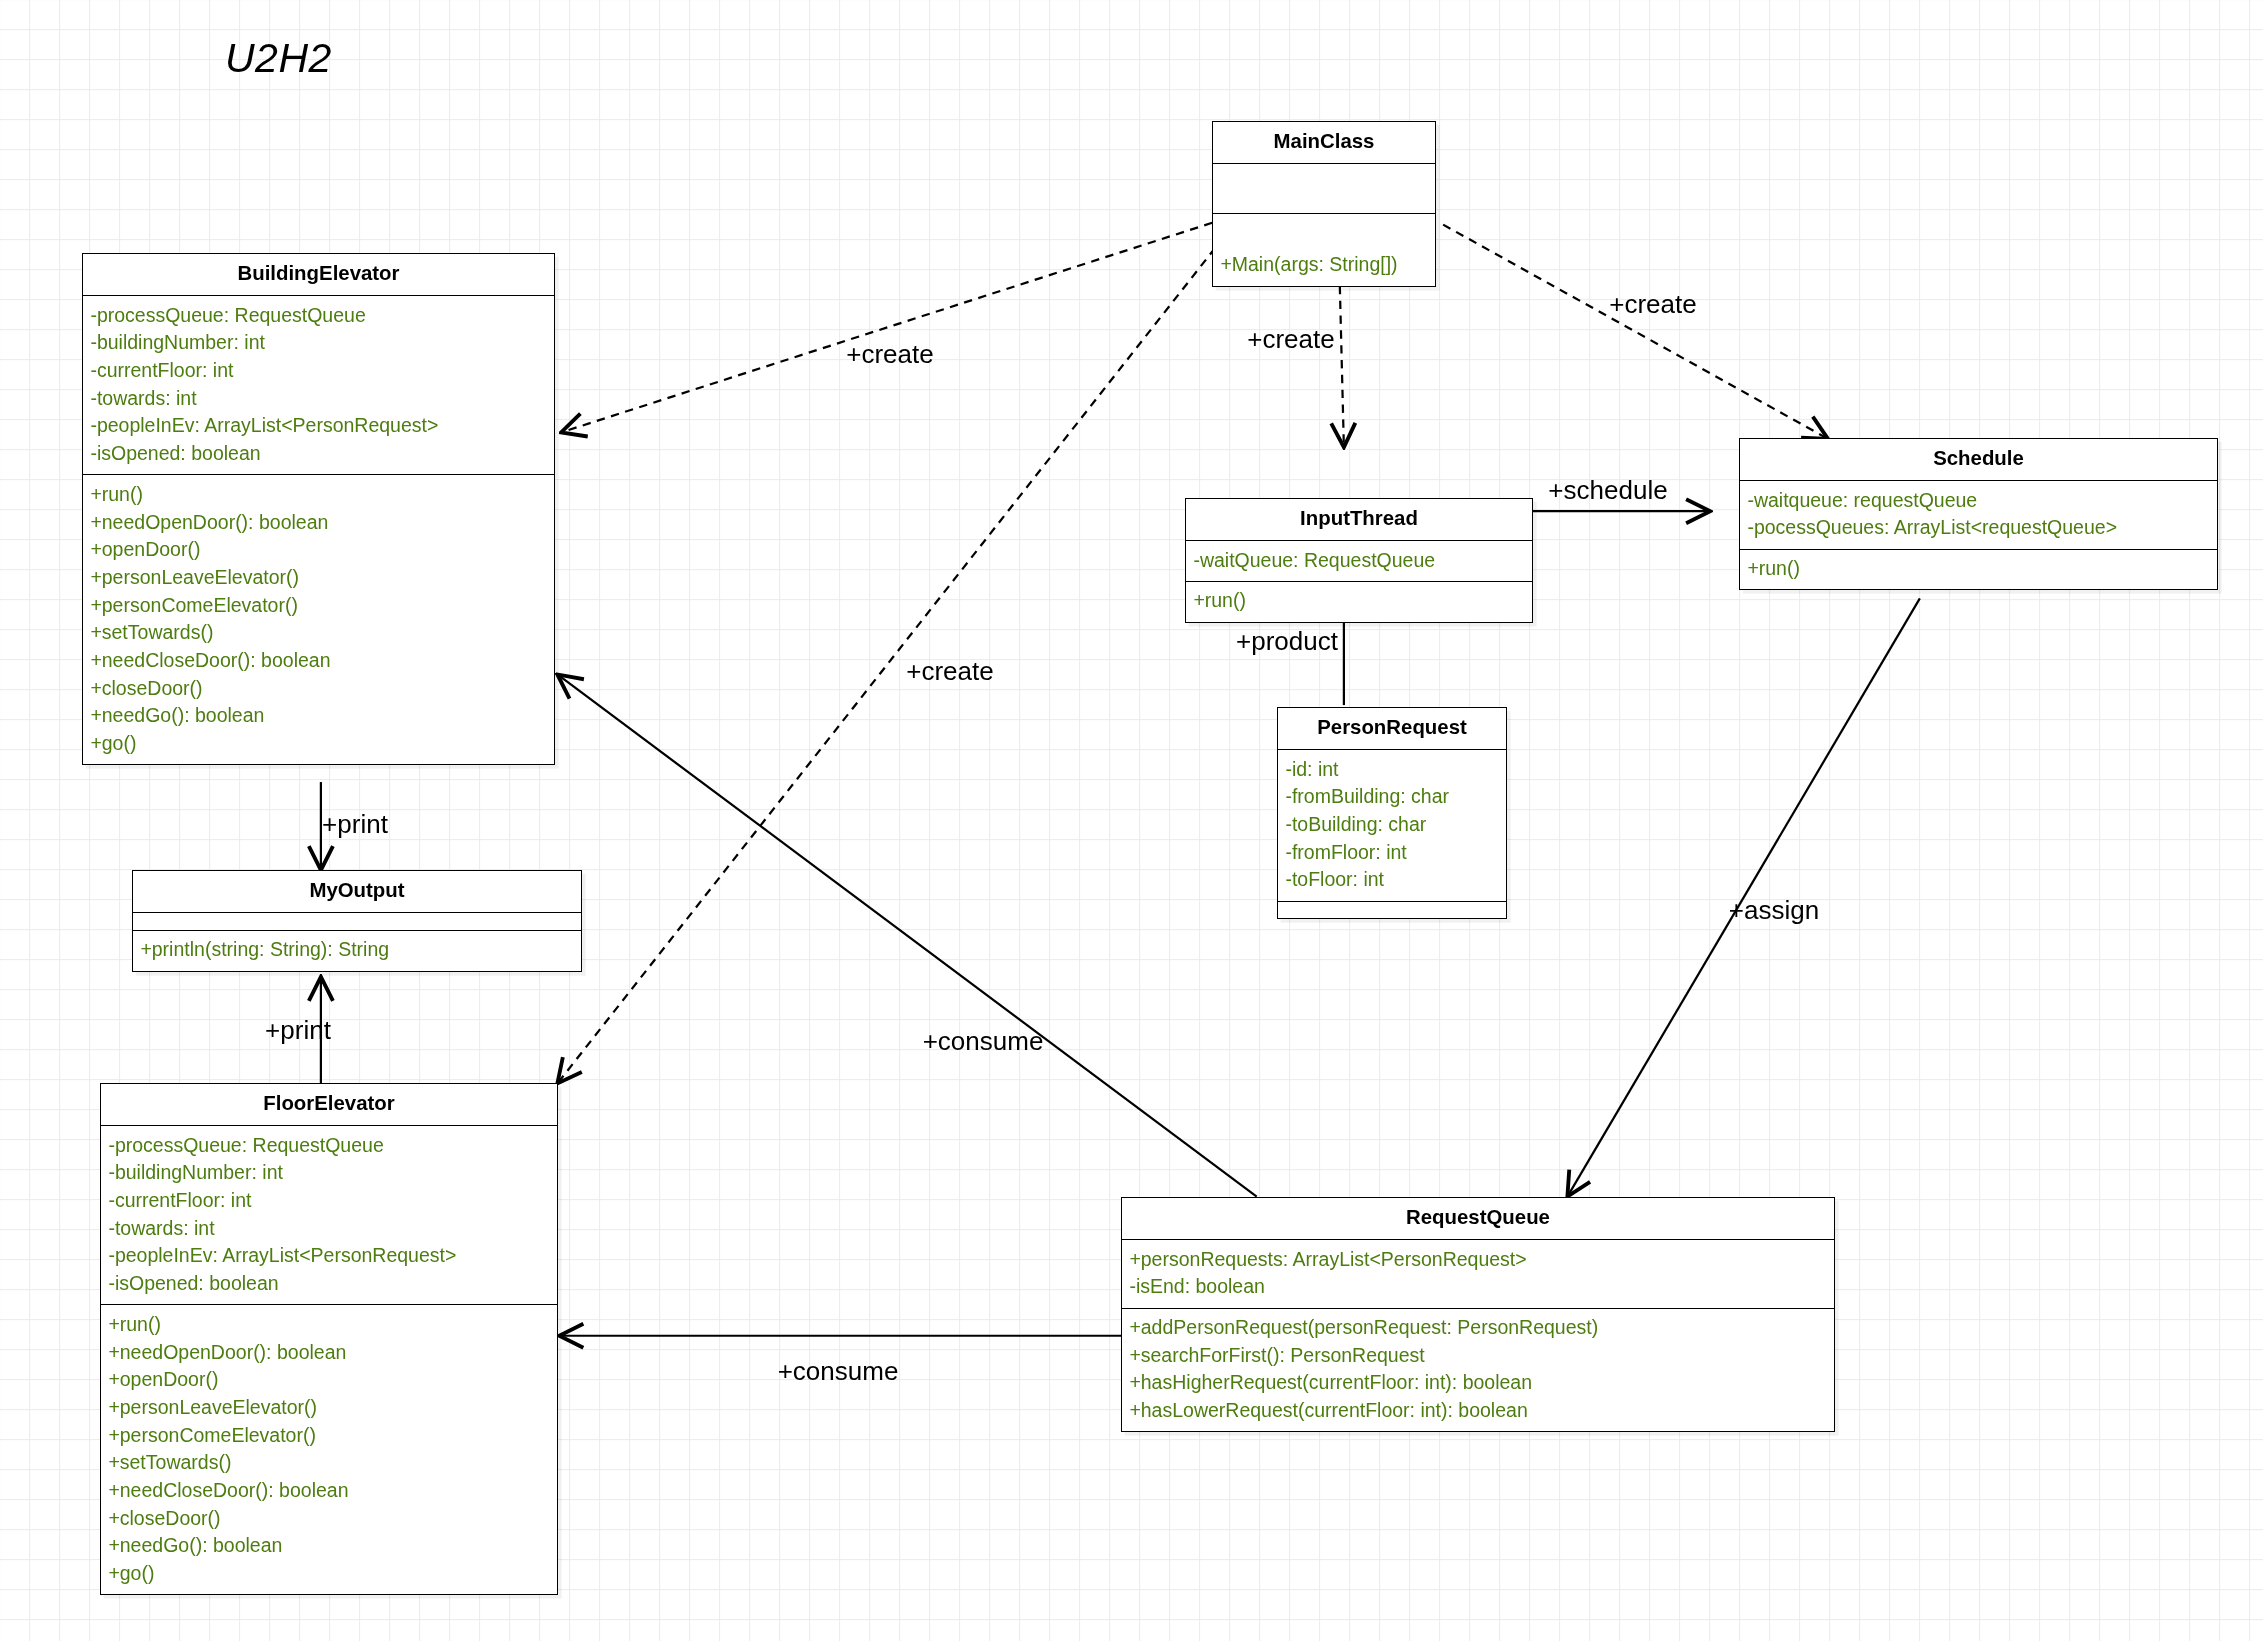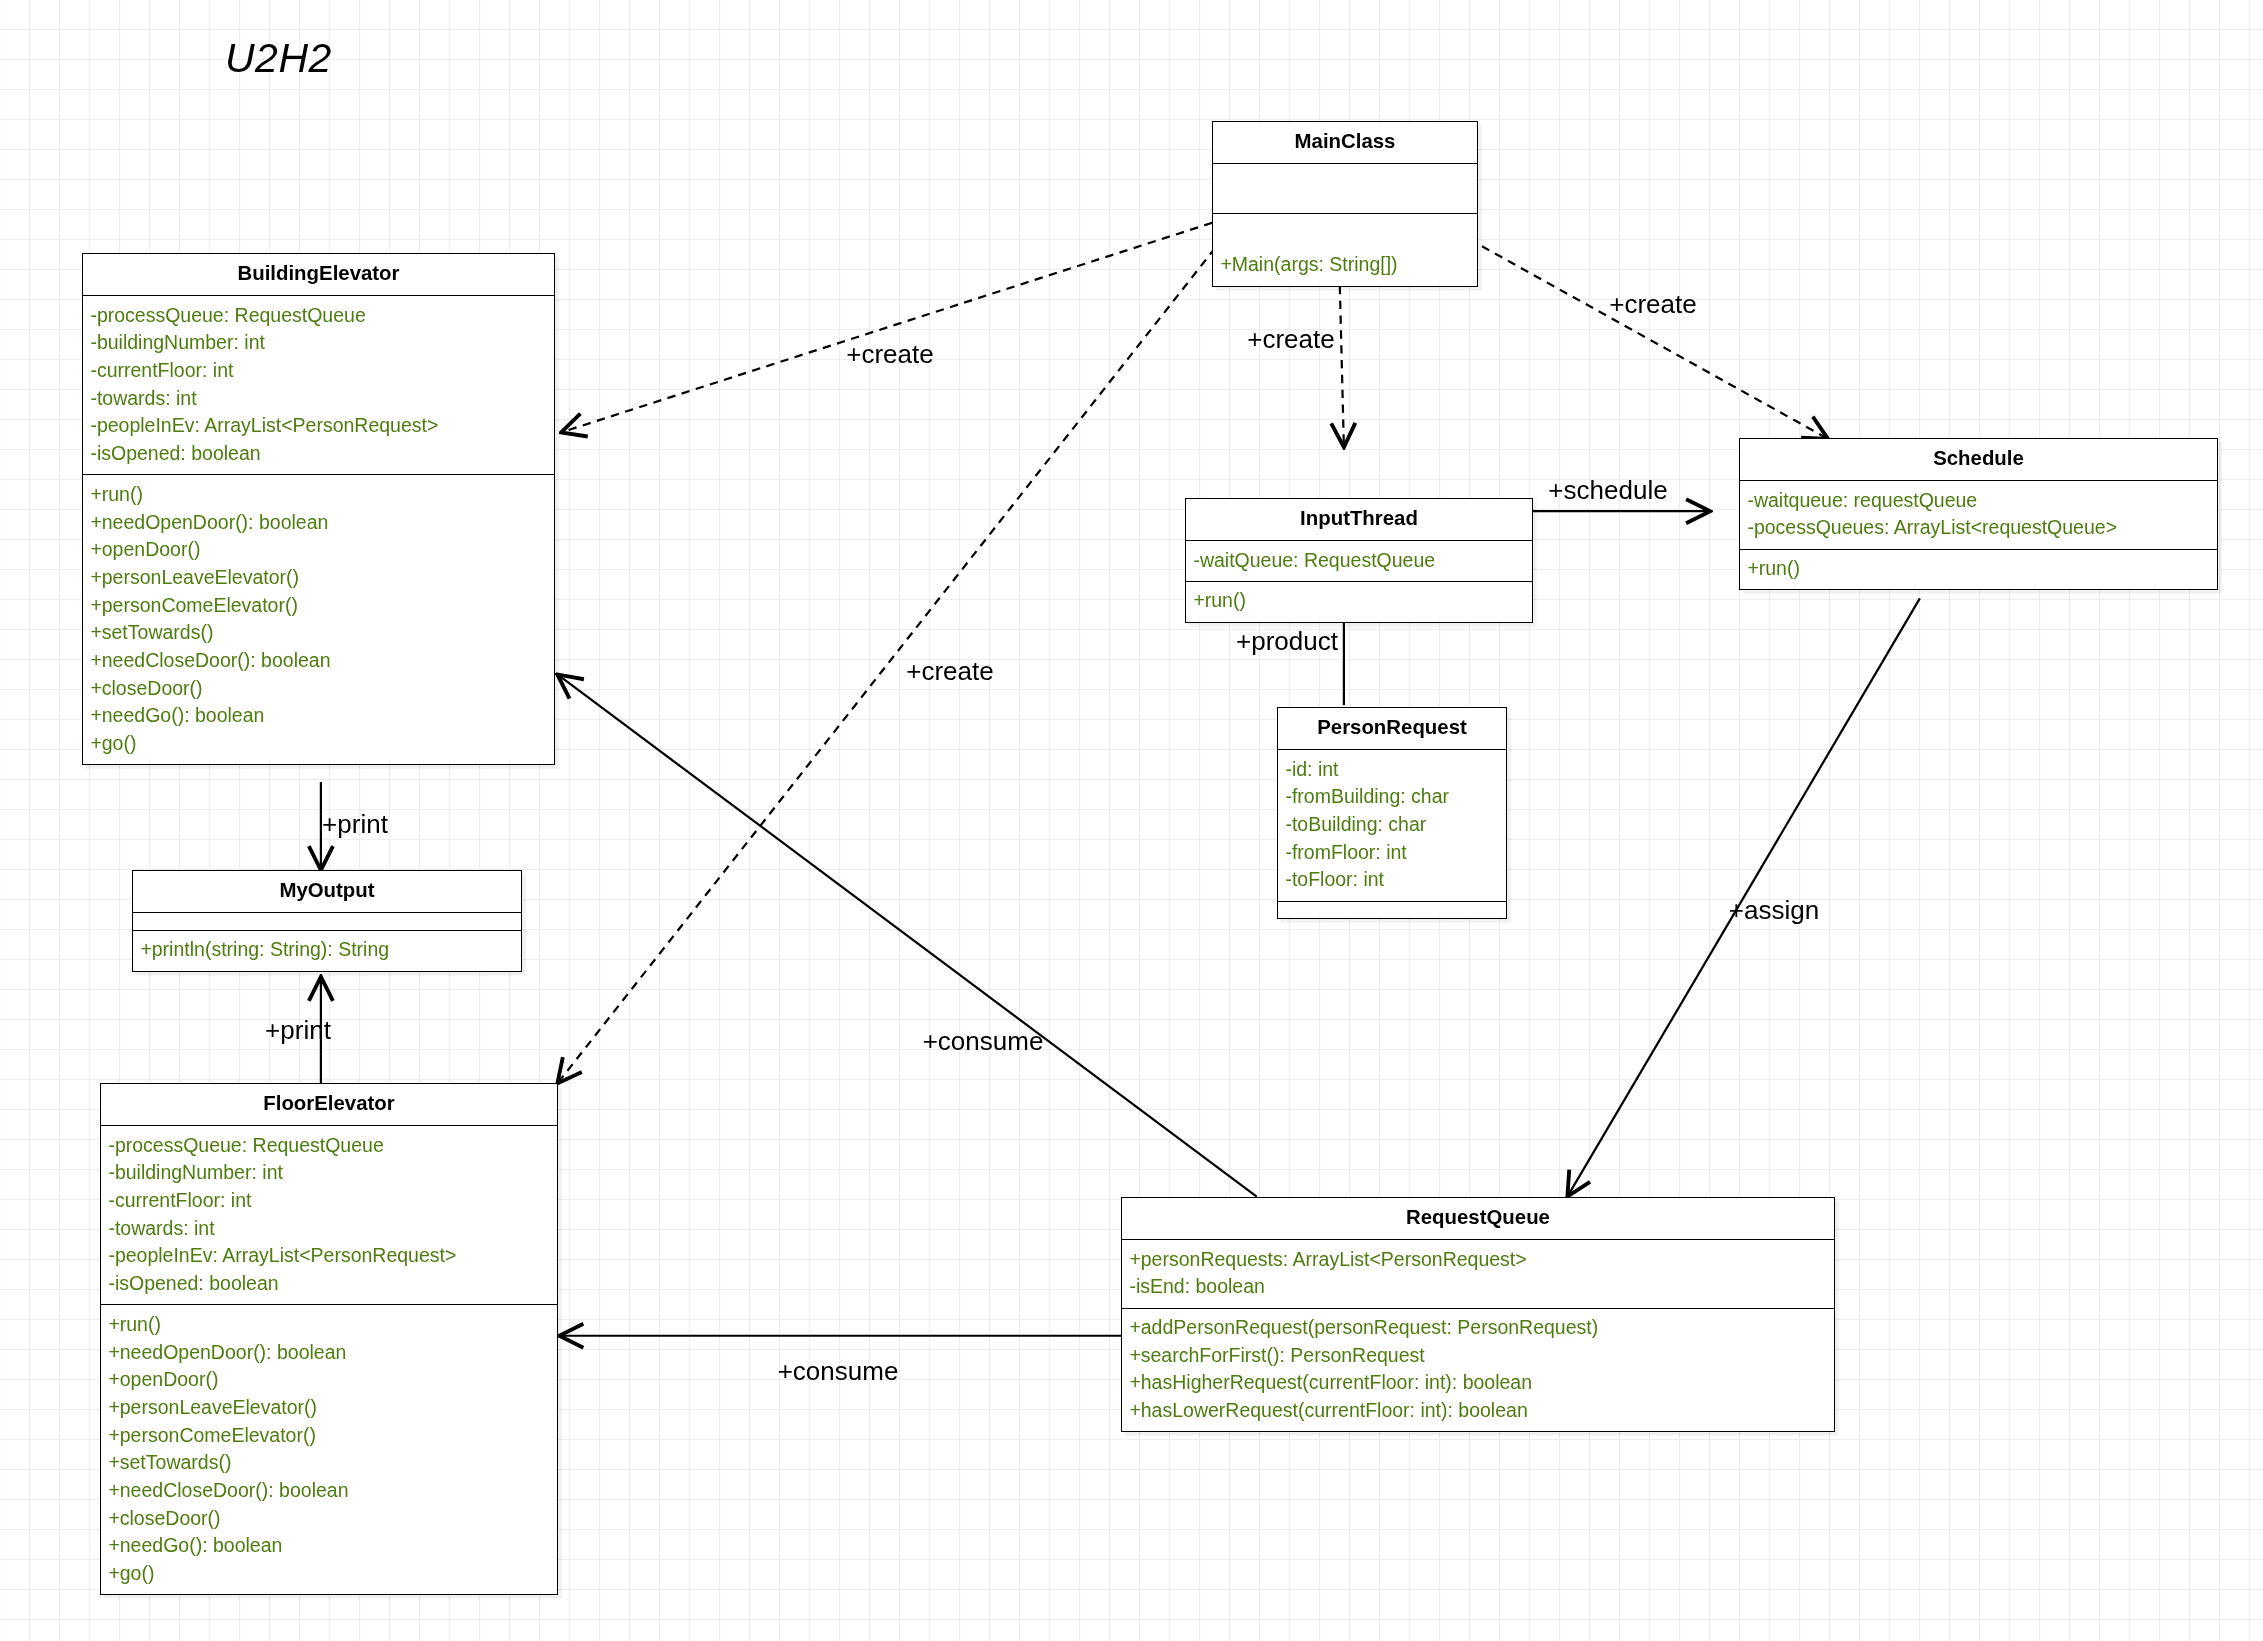--- a/index.html
+++ b/index.html
@@ -154,21 +154,21 @@
   <div class="edge-label" style="left:1774px; top:910px;">+assign</div>
 
   <div class="edge-label" style="left:983px; top:1041px;">+consume</div>
 
   <div class="edge-label" style="left:838px; top:1371px;">+consume</div>
 
   <div class="edge-label" style="left:355px; top:824px;">+print</div>
 
   <div class="edge-label" style="left:298px; top:1030px;">+print</div>
 
-  <div class="uml-class" style="left:1212px; top:121px; width:266px;gap:32px;">
+  <div class="uml-class" style="left:1212px; top:121px; width:224px;gap:32px;">
     <div class="uml-name">MainClass</div>
     <div class="uml-compartment empty"></div>
     <div class="uml-compartment">
         <div class="uml-member">+Main(args: String[])</div>
       </div>
   </div>
 
   <div class="uml-class" style="left:82px; top:253px; width:473px;">
     <div class="uml-name">BuildingElevator</div>
     <div class="uml-compartment">
@@ -219,21 +219,21 @@
     <div class="uml-compartment">
         <div class="uml-member">-id: int</div>
         <div class="uml-member">-fromBuilding: char</div>
         <div class="uml-member">-toBuilding: char</div>
         <div class="uml-member">-fromFloor: int</div>
         <div class="uml-member">-toFloor: int</div>
       </div>
     <div class="uml-compartment empty"></div>
   </div>
 
-  <div class="uml-class" style="left:132px; top:870px; width:390px;justify-content:space-between;">
+  <div class="uml-class" style="left:132px; top:870px; width:450px;justify-content:space-between;">
     <div class="uml-name">MyOutput</div>
     <div class="uml-compartment empty"></div>
     <div class="uml-compartment">
         <div class="uml-member">+println(string: String): String</div>
       </div>
   </div>
 
   <div class="uml-class" style="left:100px; top:1083px; width:458px;">
     <div class="uml-name">FloorElevator</div>
     <div class="uml-compartment">

